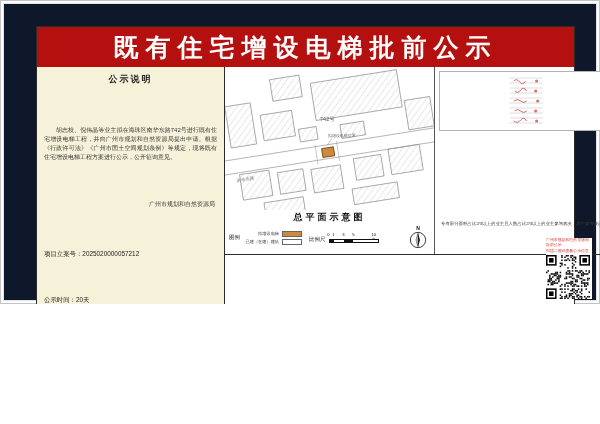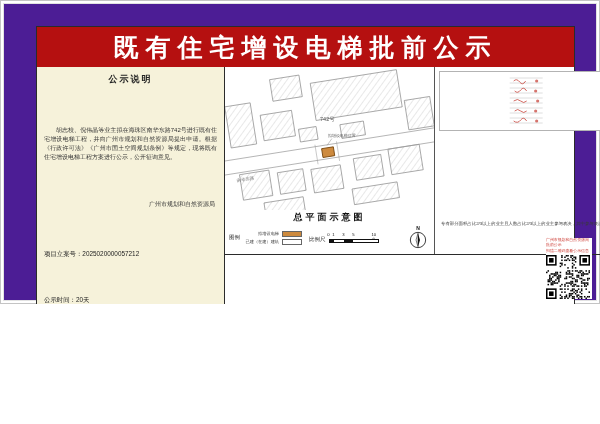--- a/index.html
+++ b/index.html
@@ -1,16 +1,16 @@
 <!DOCTYPE html>
 <html><head>
 <meta charset="utf-8">
 <style>
   html,body{margin:0;padding:0;background:#fff;}
-  .page{position:relative;width:600px;height:304px;background:#4c1d95;overflow:hidden;
+  .page{position:relative;width:600px;height:304px;background:#0f172a;overflow:hidden;
         font-family:"Liberation Sans","DejaVu Sans",sans-serif;
         box-shadow:0 0 0 1px #c4c4c4 inset, 0 0 0 3px #ffffff inset, 0 0 0 4px #e2e2e2 inset;}
   .frame{position:absolute;left:36px;top:26px;width:537px;height:371px;border:1.5px solid #2b2b2b;
          display:flex;flex-direction:column;background:#fff;}
   
   .banner{height:40px;background:#b51010;display:flex;align-items:center;justify-content:center;flex:0 0 auto;}
   .banner h1{margin:0;color:#fff;font-size:25px;font-weight:bold;letter-spacing:7px;}
   
   .content{flex:1;display:flex;min-height:0;}
   .left-col{width:188px;flex:0 0 auto;background:#f6f2da;border-right:1.2px solid #2b2b2b;

